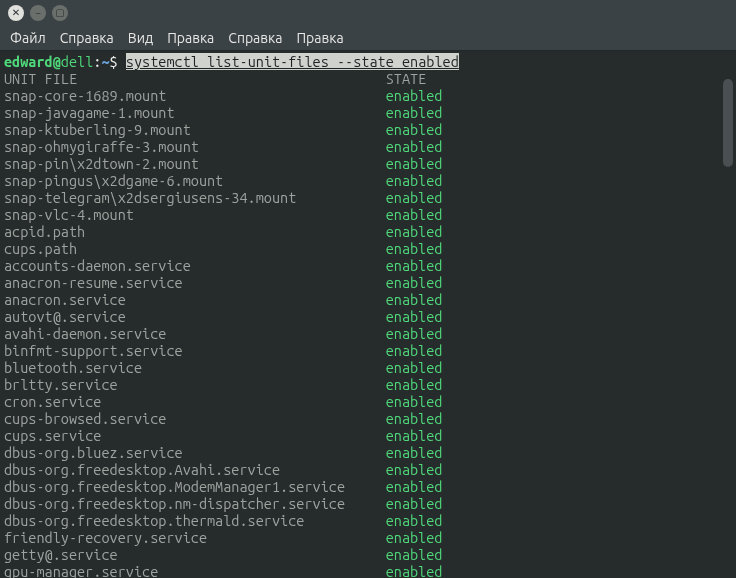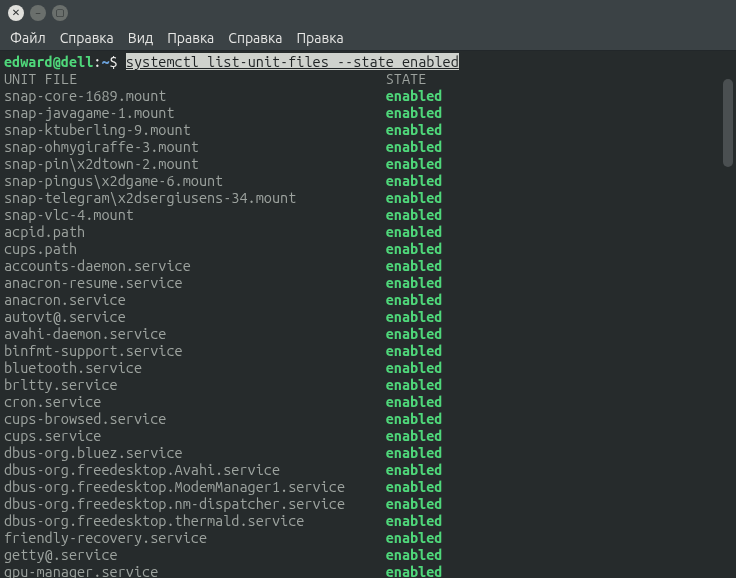--- a/index.html
+++ b/index.html
@@ -78,28 +78,28 @@
   .term{
     padding:2px 4px 2px 4px;
     line-height:17px;
     white-space:pre;
     letter-spacing:0;
     font-variant-ligatures:none;
   }
   .row{display:block;height:17px;}
   .prm-user{color:var(--green);font-weight:bold;}
   .prm-at{color:var(--green);font-weight:bold;}
-  .prm-host{color:var(--green);font-weight:bold;}
+  .prm-host{color:var(--green);font-weight:normal;}
   .prm-colon{color:var(--white);}
   .prm-path{color:#6aa0d8;font-weight:bold;}
   .prm-dollar{color:var(--white);}
   .sel{background:var(--sel);color:var(--sel-text);text-decoration:underline;}
   .hdr{color:var(--dim);}
   .unit{color:var(--dim);margin-top:16px;}
-  .state{color:var(--green);font-weight:bold;}
+  .state{color:var(--green);}
   
   .scrollbar-track{
     position:absolute;right:2px;top:0;bottom:0;width:12px;
   }
   .scrollbar-thumb{
     position:absolute;right:1px;width:10px;border-radius:5px;
     background:#4a4f51;
   }
 </style>
 </head>

